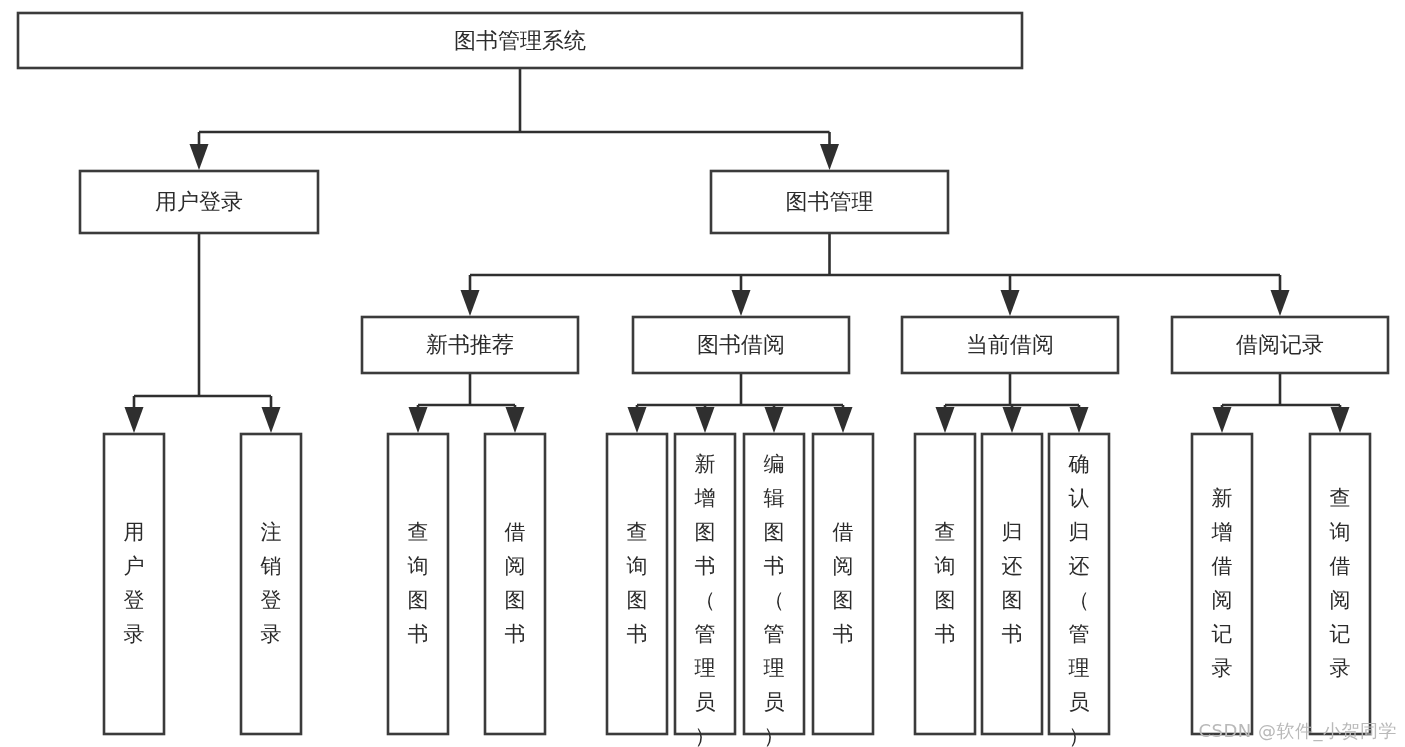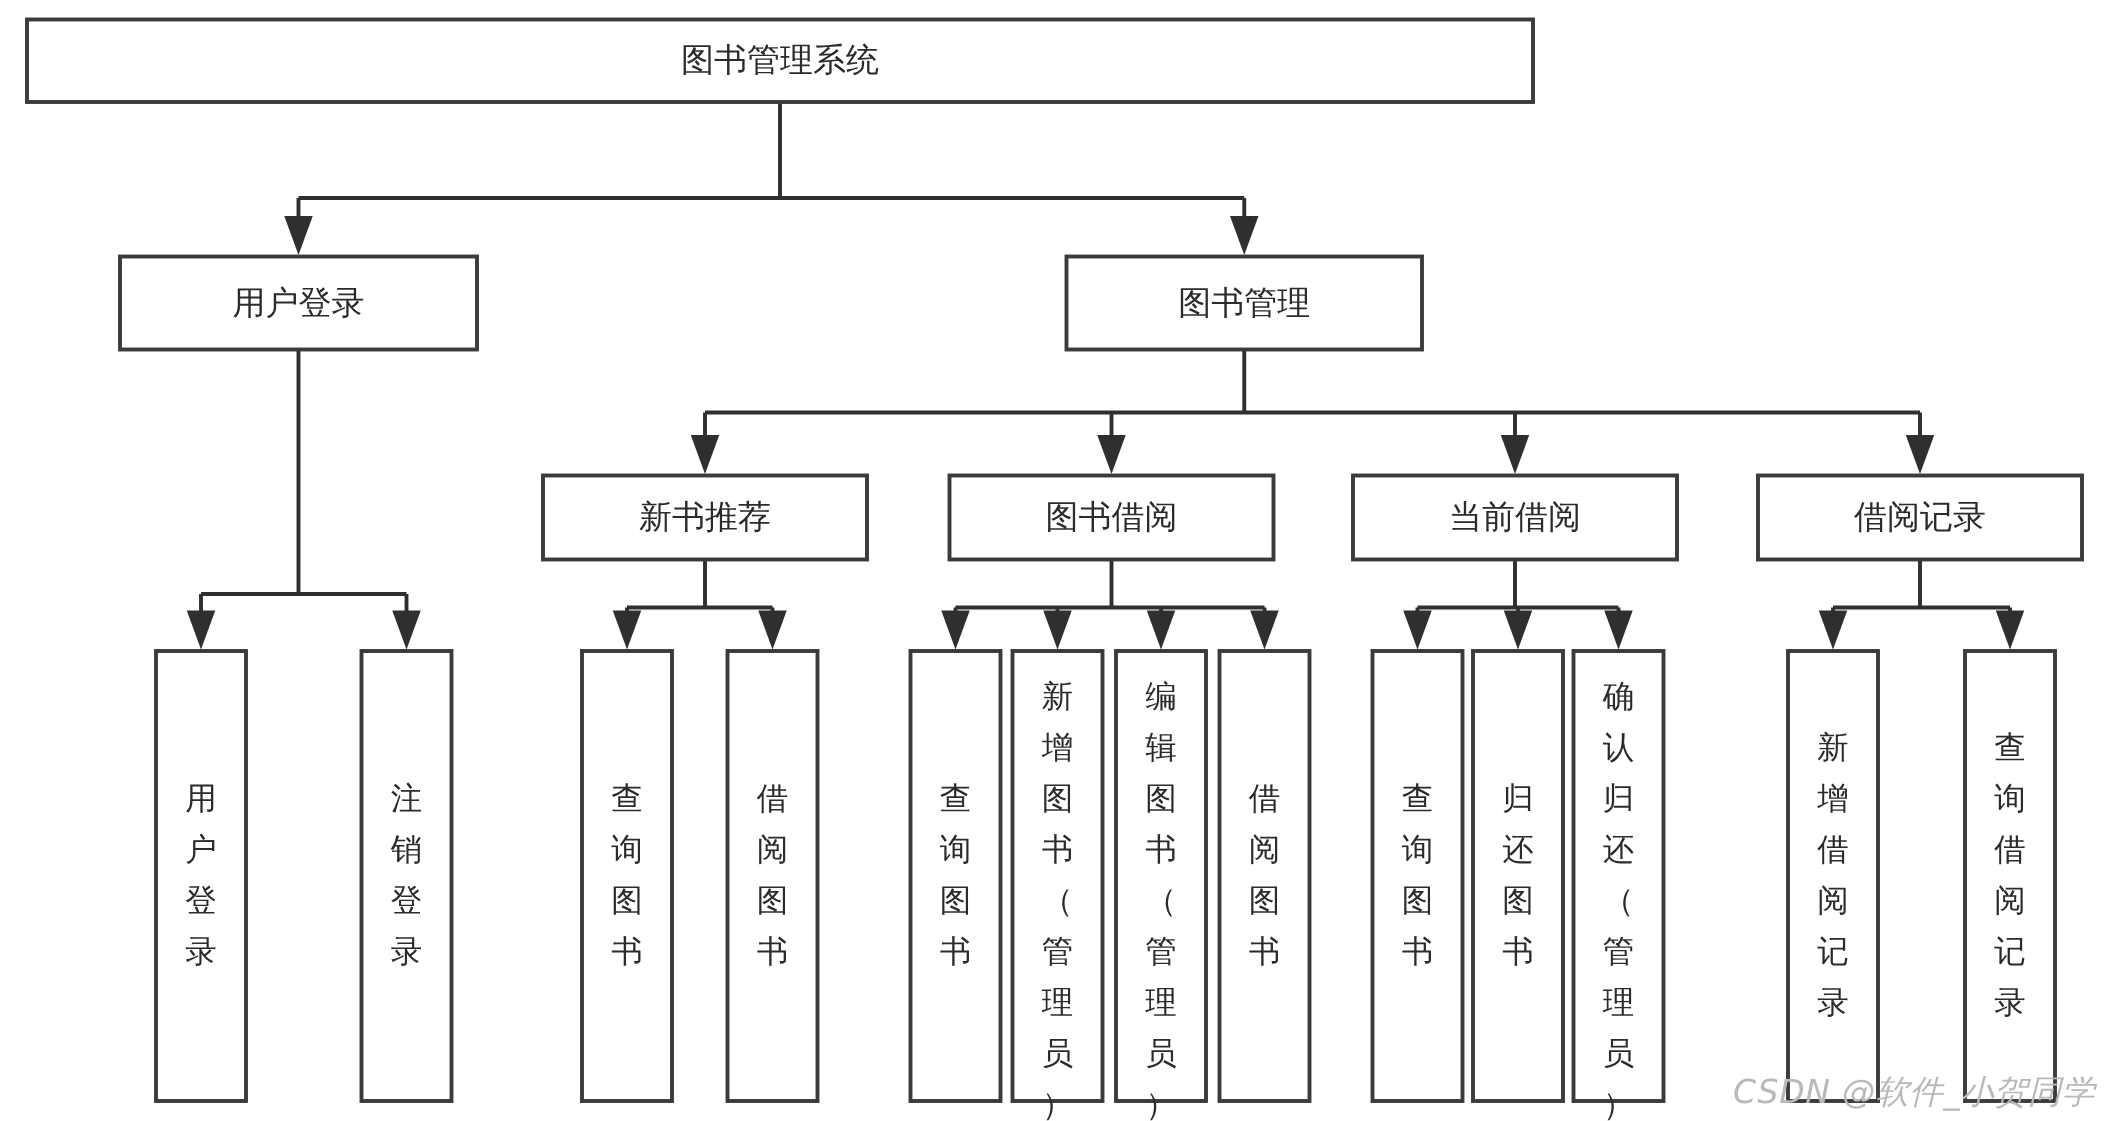--- a/index.html
+++ b/index.html
@@ -52,27 +52,26 @@
     stroke-linecap: butt;
   }
   .link-arrow {
     fill: #2f2f2f;
     stroke: none;
   }
   .watermark {
     position: absolute;
     right: 8px;
     bottom: 4px;
-    font-size: 22px;
+    font-size: 18px;
     color: #b9b9b9;
     font-family: "DejaVu Sans", "Liberation Sans", sans-serif;
     white-space: nowrap;
     letter-spacing: 0.5px;
     user-select: none;
-    font-style: italic;
   }
 </style>
 </head>
 <body>
 
 <div id="diagram-root">
   <svg id="tree-svg" viewBox="0 0 1405 747" preserveAspectRatio="xMidYMid meet">
     <g id="edges-layer">
         <g>
           <path class="link-line" d="M 520 68 L 520 132"></path>

